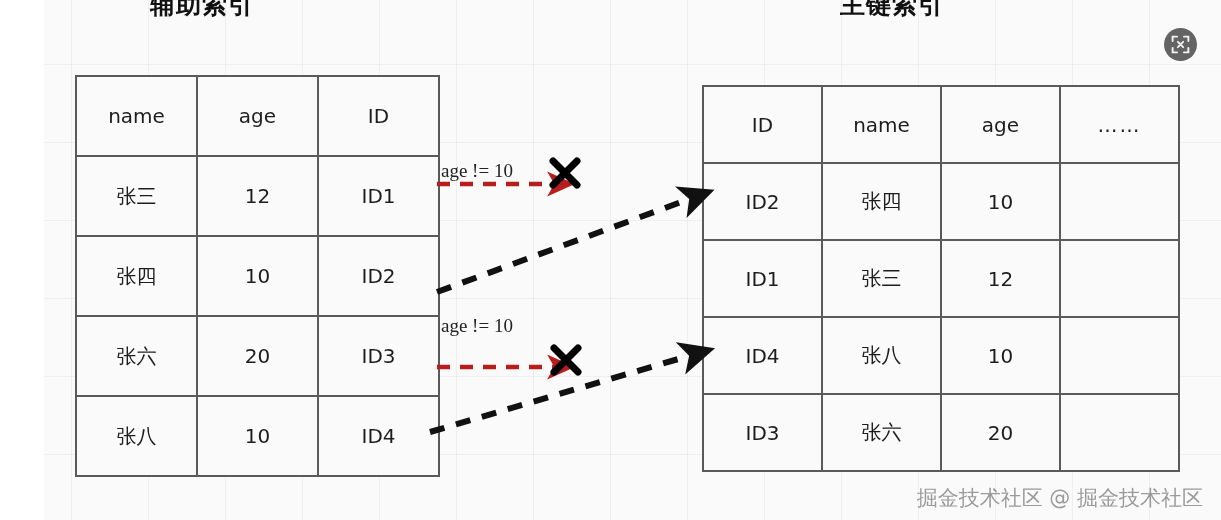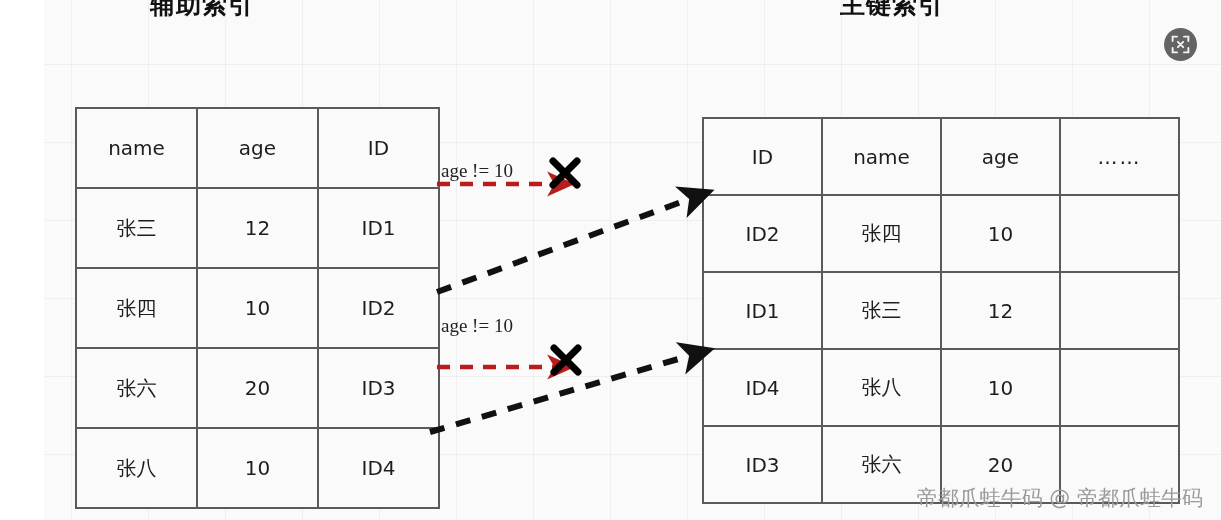--- a/index.html
+++ b/index.html
@@ -32,21 +32,20 @@
   }
   #title-left{left:150px;top:-12px;}
   #title-right{left:840px;top:-12px;}
 
   
   .grid-table{
     position:absolute;
     border-collapse:collapse;
     background:#fafafa;
     table-layout:fixed;
-    margin-top:32px;
   }
   .grid-table td{
     border:2px solid #5a5a5a;
     background:#fafafa;
     text-align:center;
     vertical-align:middle;
     color:#1d1d1d;
     font-size:20px;
     font-family:"DejaVu Sans","Liberation Sans",sans-serif;
     padding:0;
@@ -179,21 +178,21 @@
   </g>
 
   <line x1="437" y1="292" x2="692" y2="198" stroke="#111111" stroke-width="6" stroke-dasharray="15,12" marker-end="url(#blackhead)"></line>
 
   <line x1="430" y1="432" x2="692" y2="355" stroke="#111111" stroke-width="6" stroke-dasharray="15,12" marker-end="url(#blackhead)"></line>
 </svg>
 
 <div class="cond-label" id="cond-1">age != 10</div>
 <div class="cond-label" id="cond-2">age != 10</div>
 
-<div id="watermark">帝都爪蛙牛码 @ 帝都爪蛙牛码</div>
+<div id="watermark">掘金技术社区 @ 掘金技术社区</div>
 
 <div id="fs-button">
   <svg width="21" height="21" viewBox="0 0 24 24">
     <path d="M3 8 V3 H8" stroke="#f2f2f2" stroke-width="2.2" fill="none" stroke-linecap="round"></path>
     <path d="M16 3 H21 V8" stroke="#f2f2f2" stroke-width="2.2" fill="none" stroke-linecap="round"></path>
     <path d="M21 16 V21 H16" stroke="#f2f2f2" stroke-width="2.2" fill="none" stroke-linecap="round"></path>
     <path d="M8 21 H3 V16" stroke="#f2f2f2" stroke-width="2.2" fill="none" stroke-linecap="round"></path>
     <path d="M9 9 L15 15 M15 9 L9 15" stroke="#f2f2f2" stroke-width="2.2" stroke-linecap="round"></path>
   </svg>
 </div>

